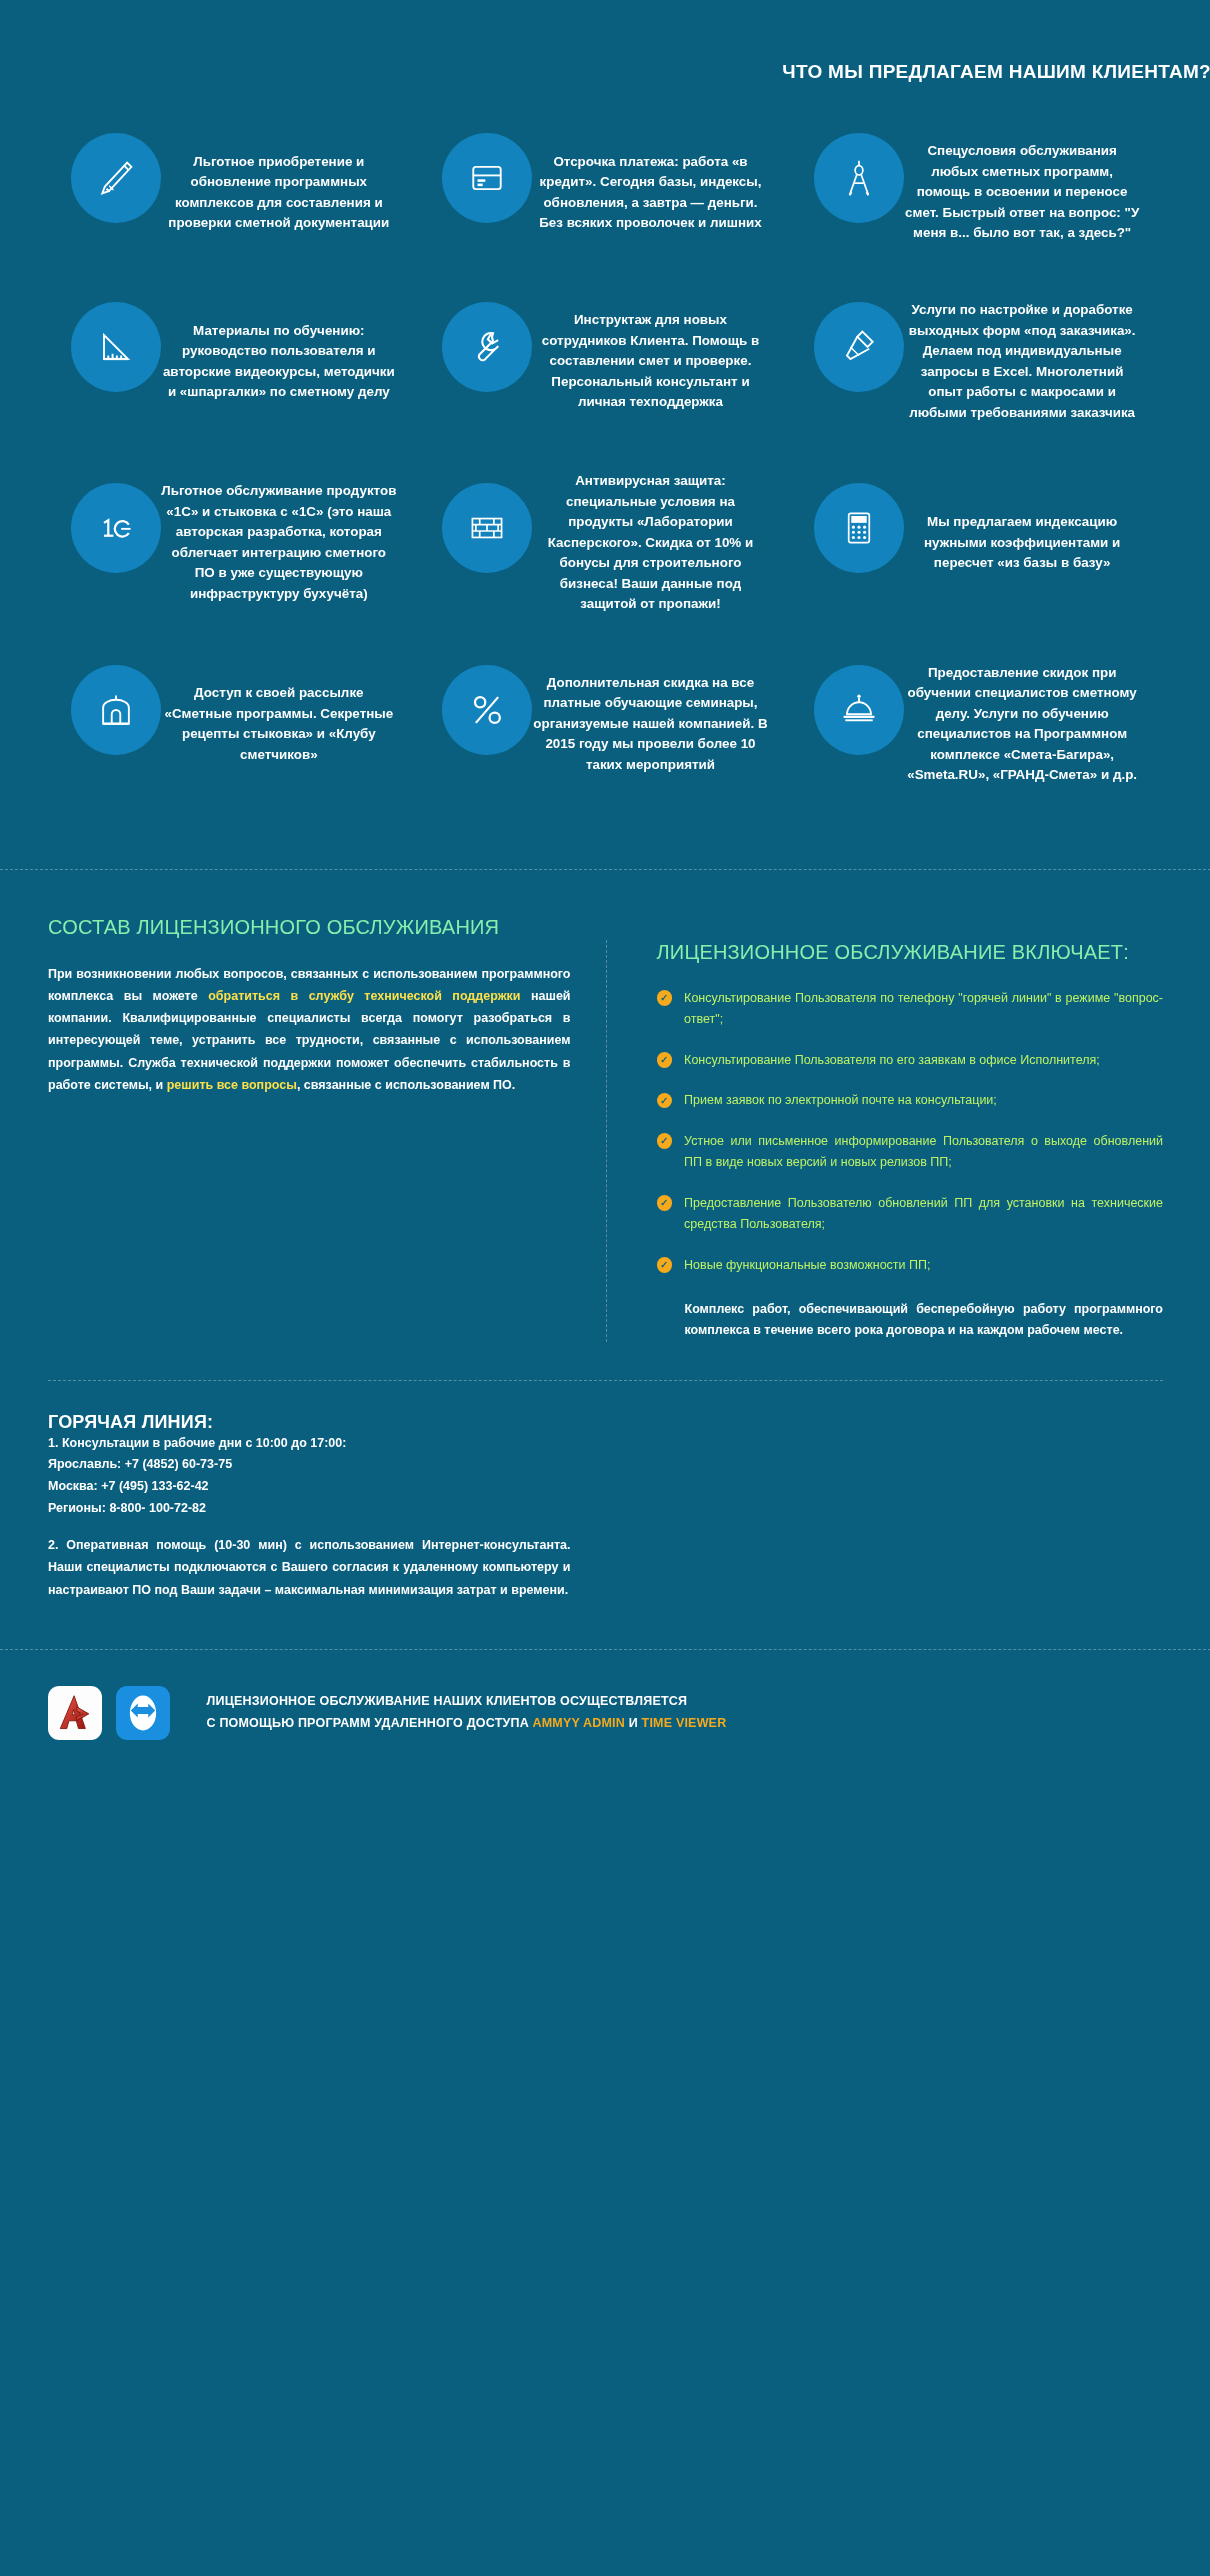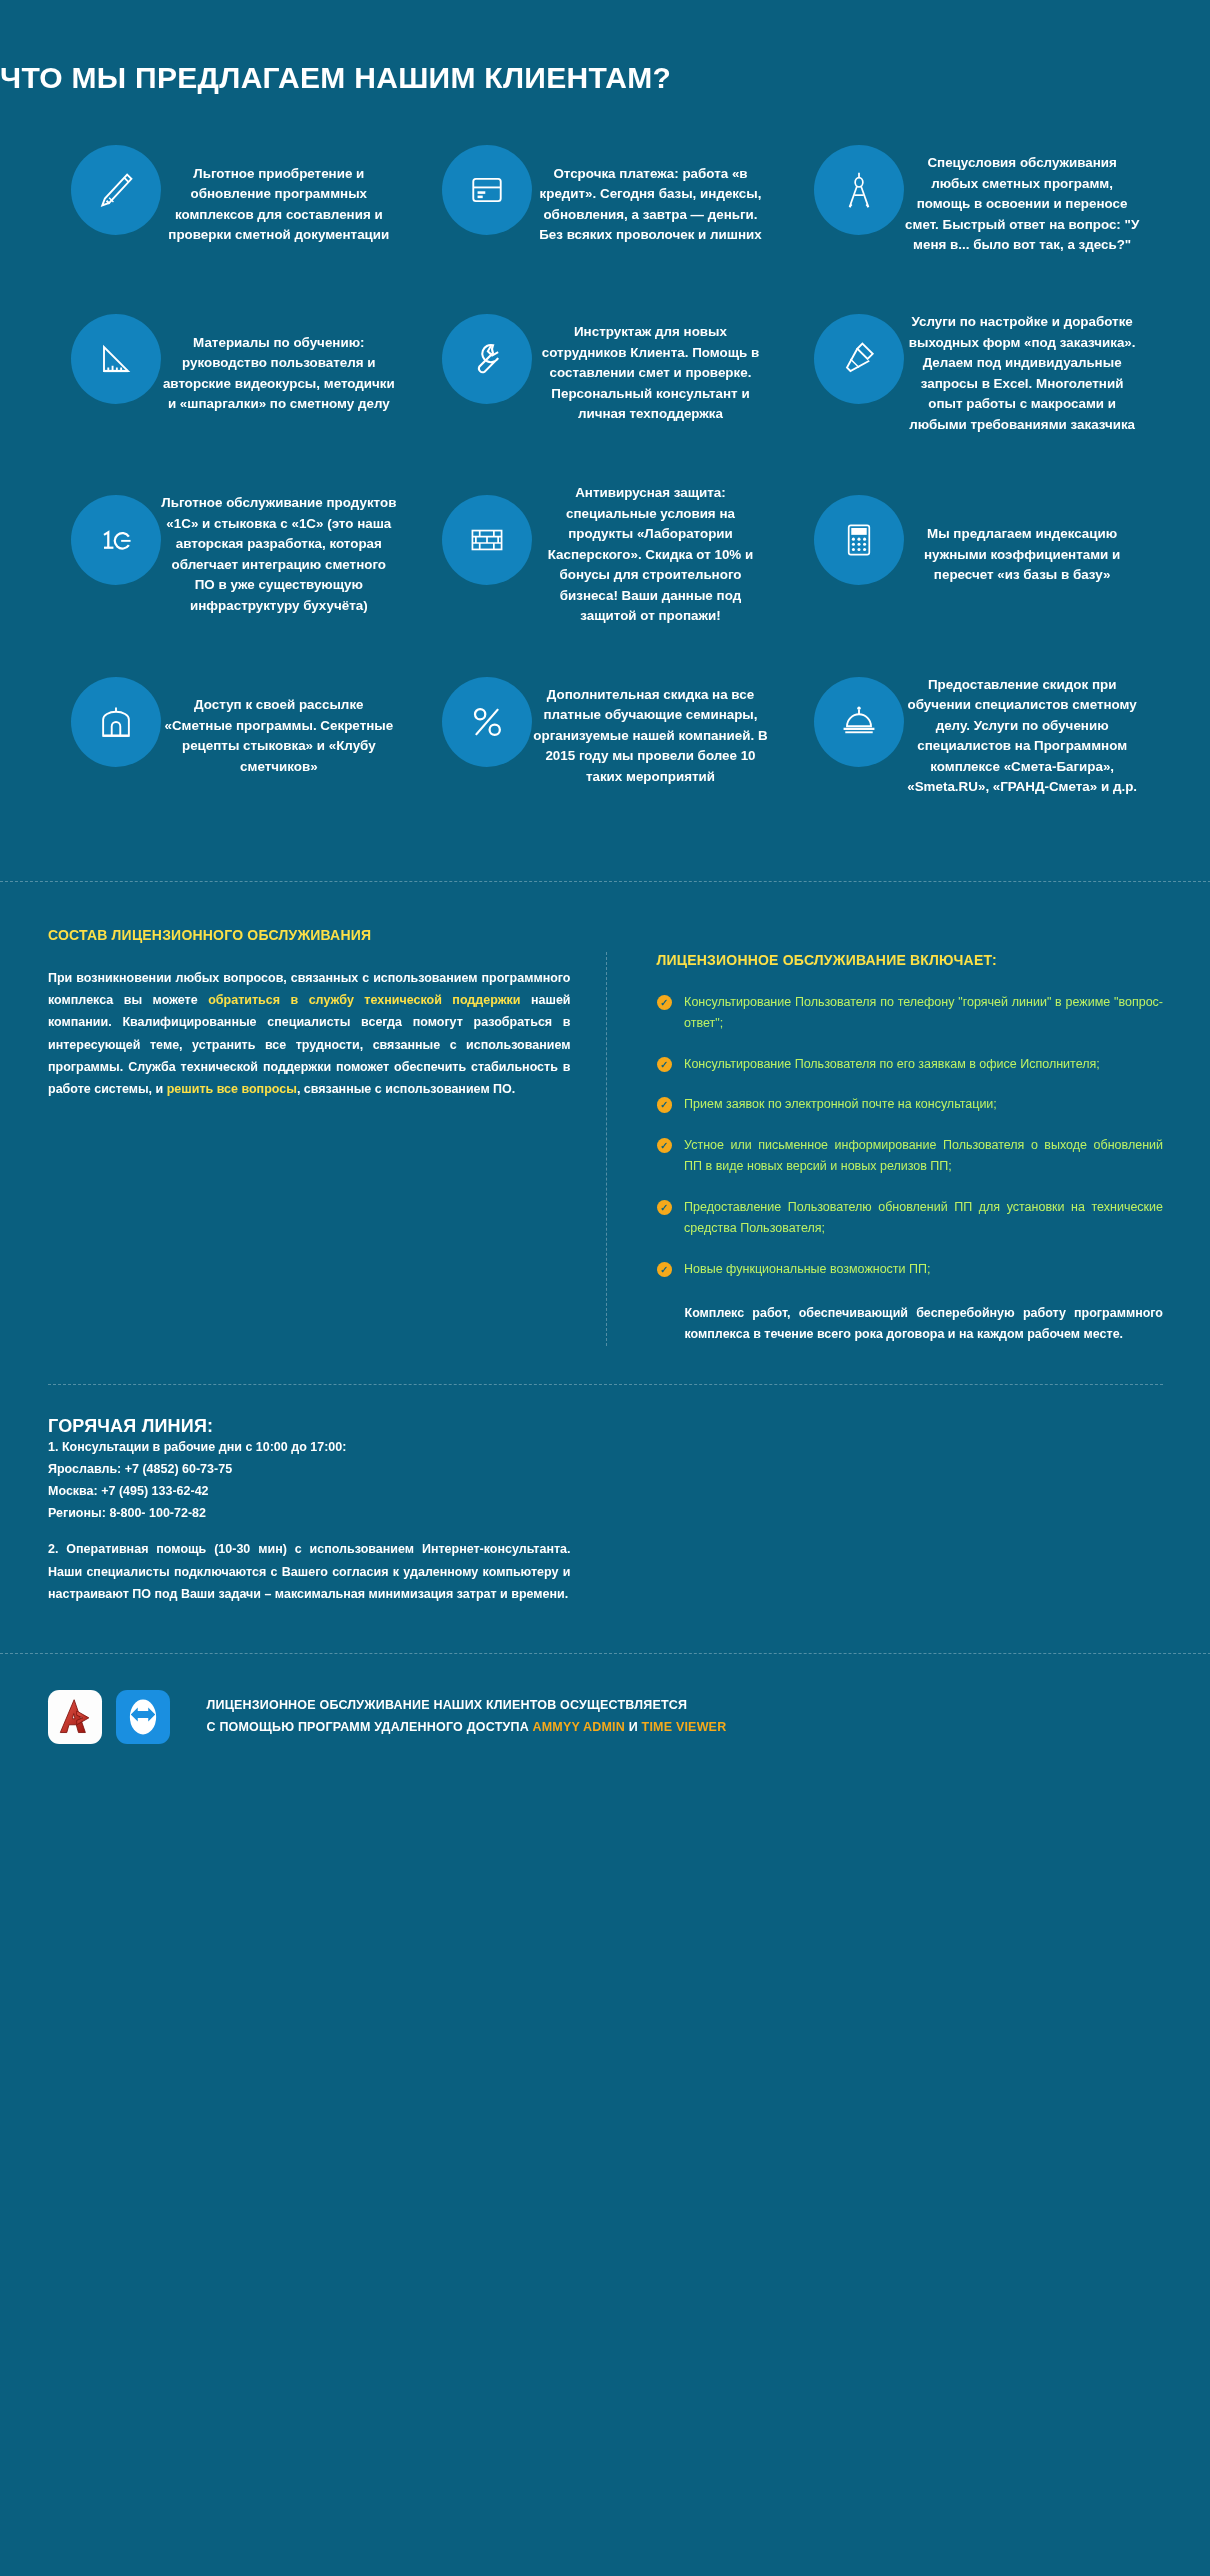--- a/index.html
+++ b/index.html
@@ -9,23 +9,23 @@
     font-family: "Liberation Sans", sans-serif;
   }
   body { width: 1211px; min-height: 2576px; position: relative; overflow-x: hidden; }
 
   
   .top-section {
     background: #0a5f7f;
     padding: 61px 0 35px 0;
   }
   .main-title {
-    text-align: left;
-    color: #ffffff;
-    font-size: 30px;
+    text-align: right;
+    color: #ffffff;
+    font-size: 19px;
     font-weight: bold;
     letter-spacing: 0.3px;
     margin-bottom: 50px;
     font-family: "Liberation Sans", sans-serif;
   }
   .grid {
     width: 1115px;
     margin: 0 auto;
     display: flex;
     flex-wrap: wrap;
@@ -77,23 +77,23 @@
     display: flex;
   }
   .band-left { width: 50%; padding-right: 35px; }
   .band-right {
     width: 50%;
     padding-left: 50px;
     border-left: 1.7px dashed rgba(255,255,255,0.30);
     margin-top: 25px;
   }
   .sec-title {
-    color: #fde047;
-    font-size: 14px;
-    font-weight: bold;
+    color: #86efac;
+    font-size: 20px;
+    font-weight: normal;
     line-height: 1.28;
     margin-bottom: 22.5px;
     letter-spacing: 0.2px;
   }
   .para {
     color: #ffffff;
     font-size: 12.5px;
     line-height: 1.78;
     text-align: justify;
     font-weight: bold;

